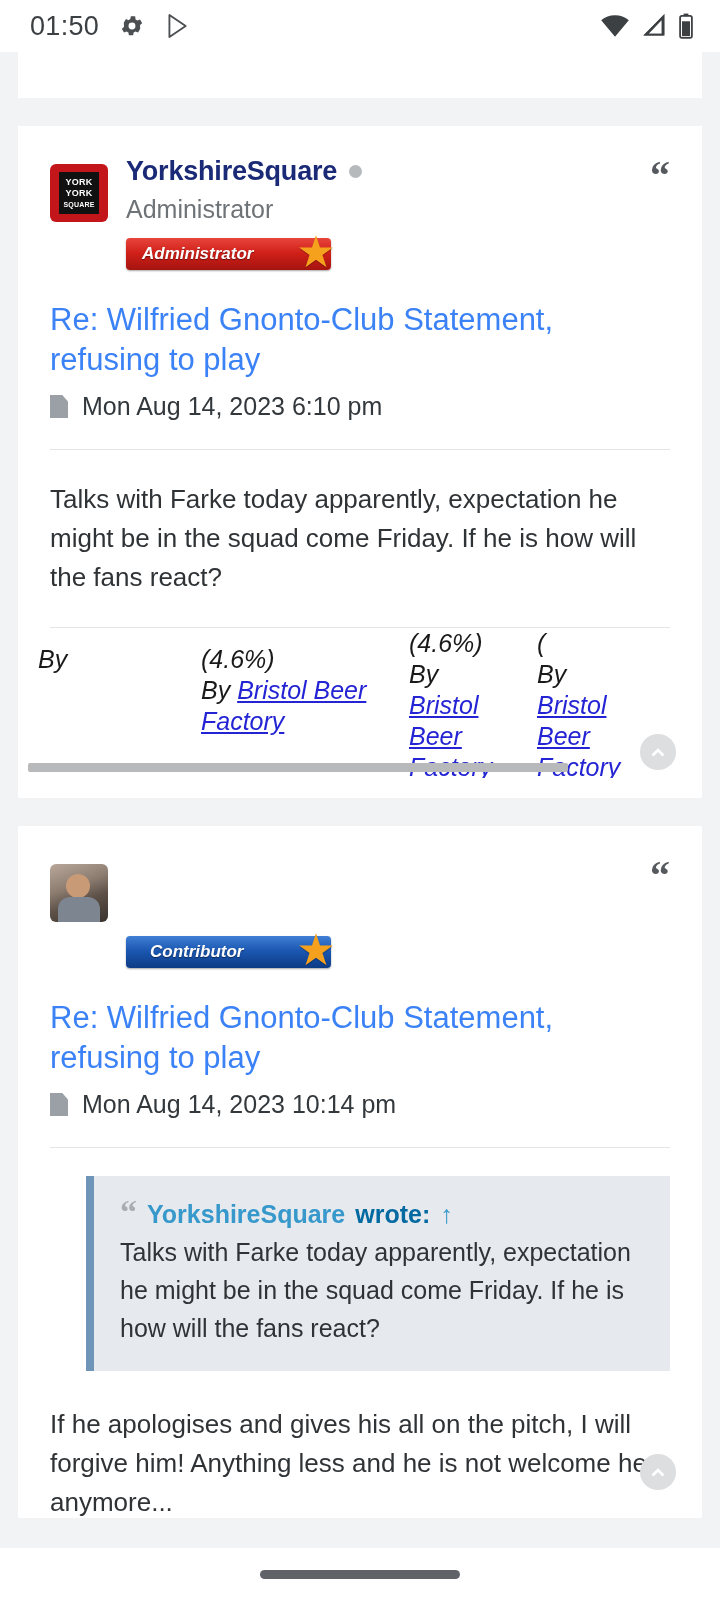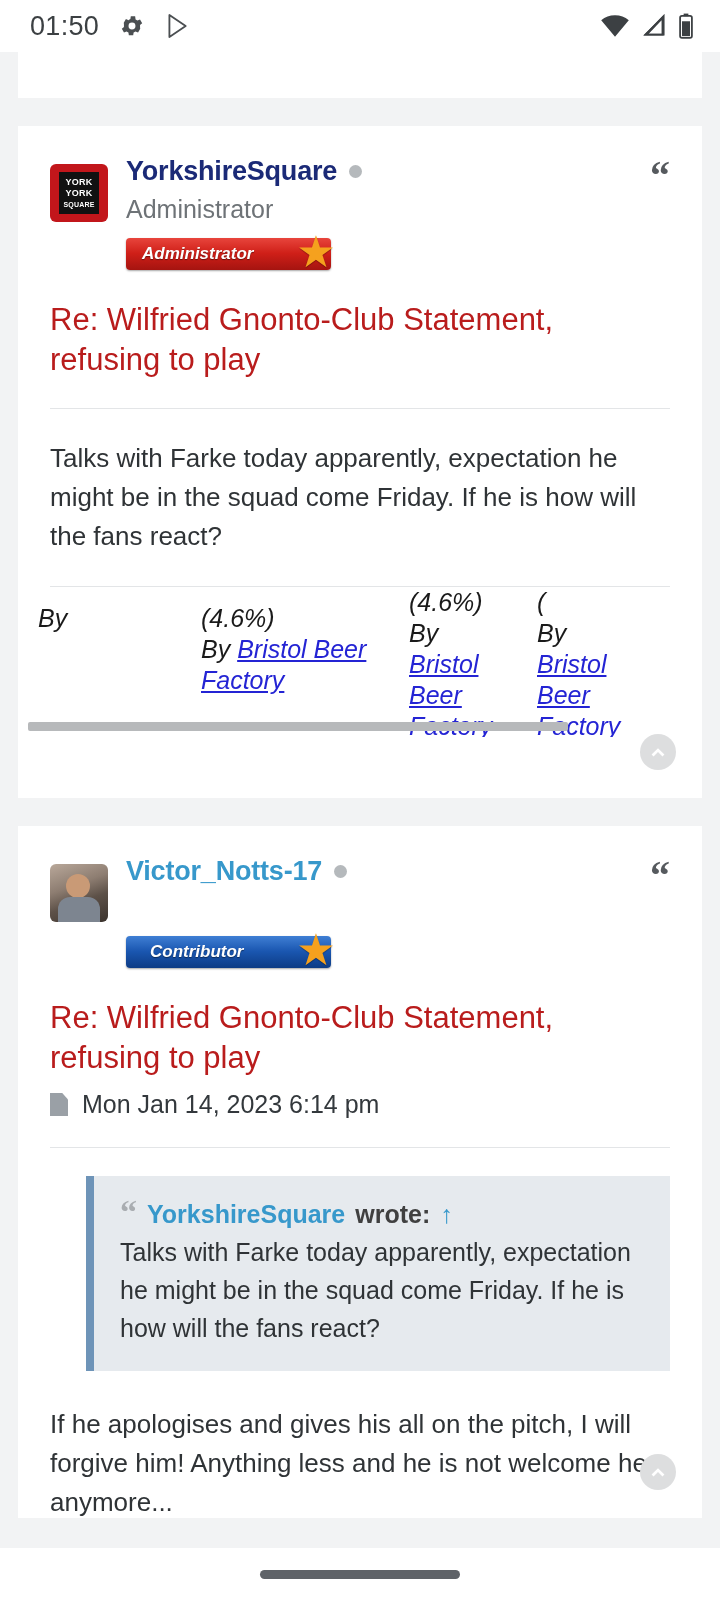--- a/index.html
+++ b/index.html
@@ -95,21 +95,21 @@
   .badge-star {
     position: absolute; right: -2px; top: -8px;
     width: 44px; height: 44px;
     color: #f5a11e; font-size: 44px; line-height: 44px; text-align: center;
     text-shadow: 0 1px 1px rgba(0,0,0,.3);
   }
   
   .post-title {
     margin-top: 28px;
     font-size: 31px; line-height: 40px;
-    color: #b91c1c;
+    color: #3b82f6;
   }
   .post-date {
     margin-top: 12px; display: flex; align-items: center; gap: 14px;
     font-size: 25px; color: #33383c;
   }
   .doc-icon { width: 18px; height: 23px; position: relative; display:inline-block; }
   .doc-icon::before {
     content:""; position:absolute; inset:0;
     background:#9aa0a6;
     clip-path: polygon(0 0, 68% 0, 100% 28%, 100% 100%, 0 100%);
@@ -140,21 +140,21 @@
   
   .quote-block {
     margin: 28px 0 0 36px;
     background: #e6eaee;
     border-left: 8px solid #6e94b8;
     padding: 22px 26px 24px 26px;
   }
   .quote-head { font-size: 25px; margin-bottom: 4px; display:flex; align-items:baseline; gap:10px; flex-wrap:wrap; }
   .q-mark { color: #a9adb1; font-family: "Liberation Serif", serif; font-weight: bold; font-size: 34px; line-height: .8; }
   .q-user { color: #3798cb; font-weight: bold; }
-  .q-wrote { color: #404040; font-weight: bold; }
+  .q-wrote { color: #0369a1; font-weight: bold; }
   .q-arrow { color: #3798cb; font-weight: bold; }
   .quote-text { font-size: 25px; line-height: 38px; color: #2f3336; }
   
   .fab {
     position: absolute; right: 26px;
     width: 36px; height: 36px; border-radius: 50%;
     background: #dddedf;
     display: flex; align-items: center; justify-content: center;
   }
   .fab svg { display:block; }
@@ -233,20 +233,24 @@
         <div class="quote-btn">“</div>
       </div>
 
       <div class="badge-wrap">
         <div class="badge badge-admin">Administrator</div>
         <div class="badge-star">★</div>
       </div>
 
       <div class="post-title">Re: Wilfried Gnonto-Club Statement, refusing to play</div>
 
+      <div class="post-date">
+        <span class="doc-icon"></span>
+        <span>Mon Aug 14, 2023 6:10 pm</span>
+      </div>
 
       <div class="rule"></div>
 
       <div class="post-text">Talks with Farke today apparently, expectation he might be in the squad come Friday. If he is how will the fans react?</div>
 
       <div class="sig-sep"></div>
     </div>
 
     <div class="sig-scroll">
       <div class="sig-cols">
@@ -280,38 +284,34 @@
   </div>
 
   <div class="gap"></div>
 
   <div class="card" style="height:692px;">
     <div class="card-body">
 
       <div class="author-row">
         <div class="avatar avatar-photo"></div>
         <div class="author-meta">
-          <div class="uname-line">
-            <span class="uname uname-contrib">Victor_Notts-17</span>
-            <span class="online-dot"></span>
-          </div>
         </div>
         <div class="quote-btn">“</div>
       </div>
 
       <div class="badge-wrap">
         <div class="badge badge-contrib">Contributor</div>
         <div class="badge-star">★</div>
       </div>
 
       <div class="post-title">Re: Wilfried Gnonto-Club Statement, refusing to play</div>
 
       <div class="post-date">
         <span class="doc-icon"></span>
-        <span>Mon Jan 14, 2023 6:14 pm</span>
+        <span>Mon Aug 14, 2023 10:14 pm</span>
       </div>
 
       <div class="rule"></div>
 
       <div class="quote-block">
         <div class="quote-head">
           <span class="q-mark">“</span>
           <span class="q-user">YorkshireSquare</span>
           <span class="q-wrote">wrote:</span>
           <span class="q-arrow">↑</span>

